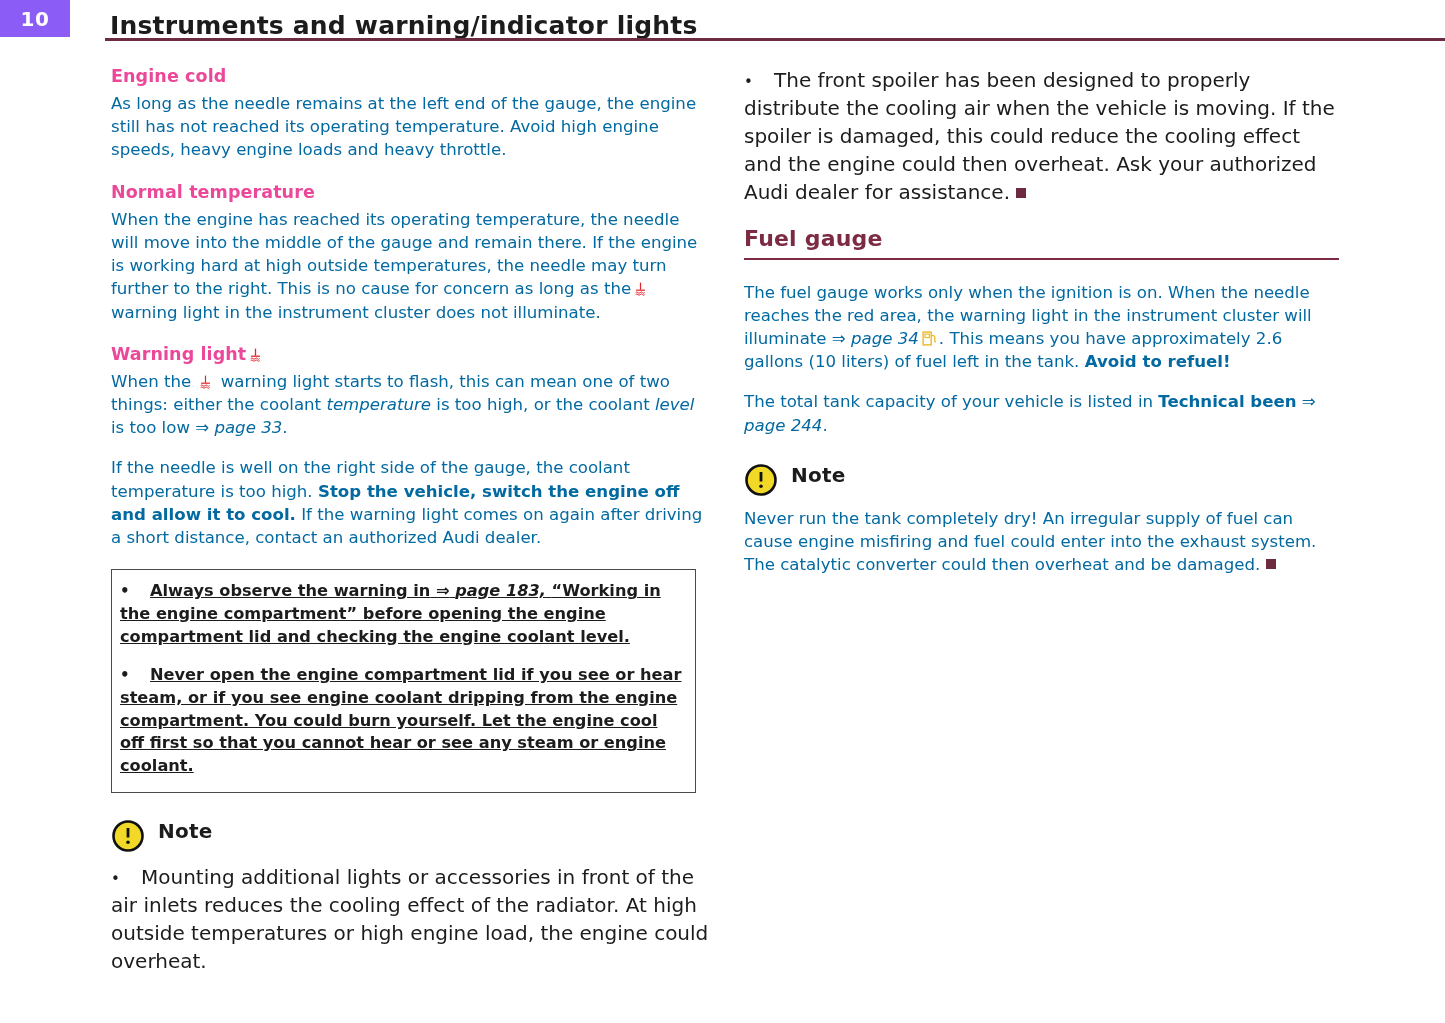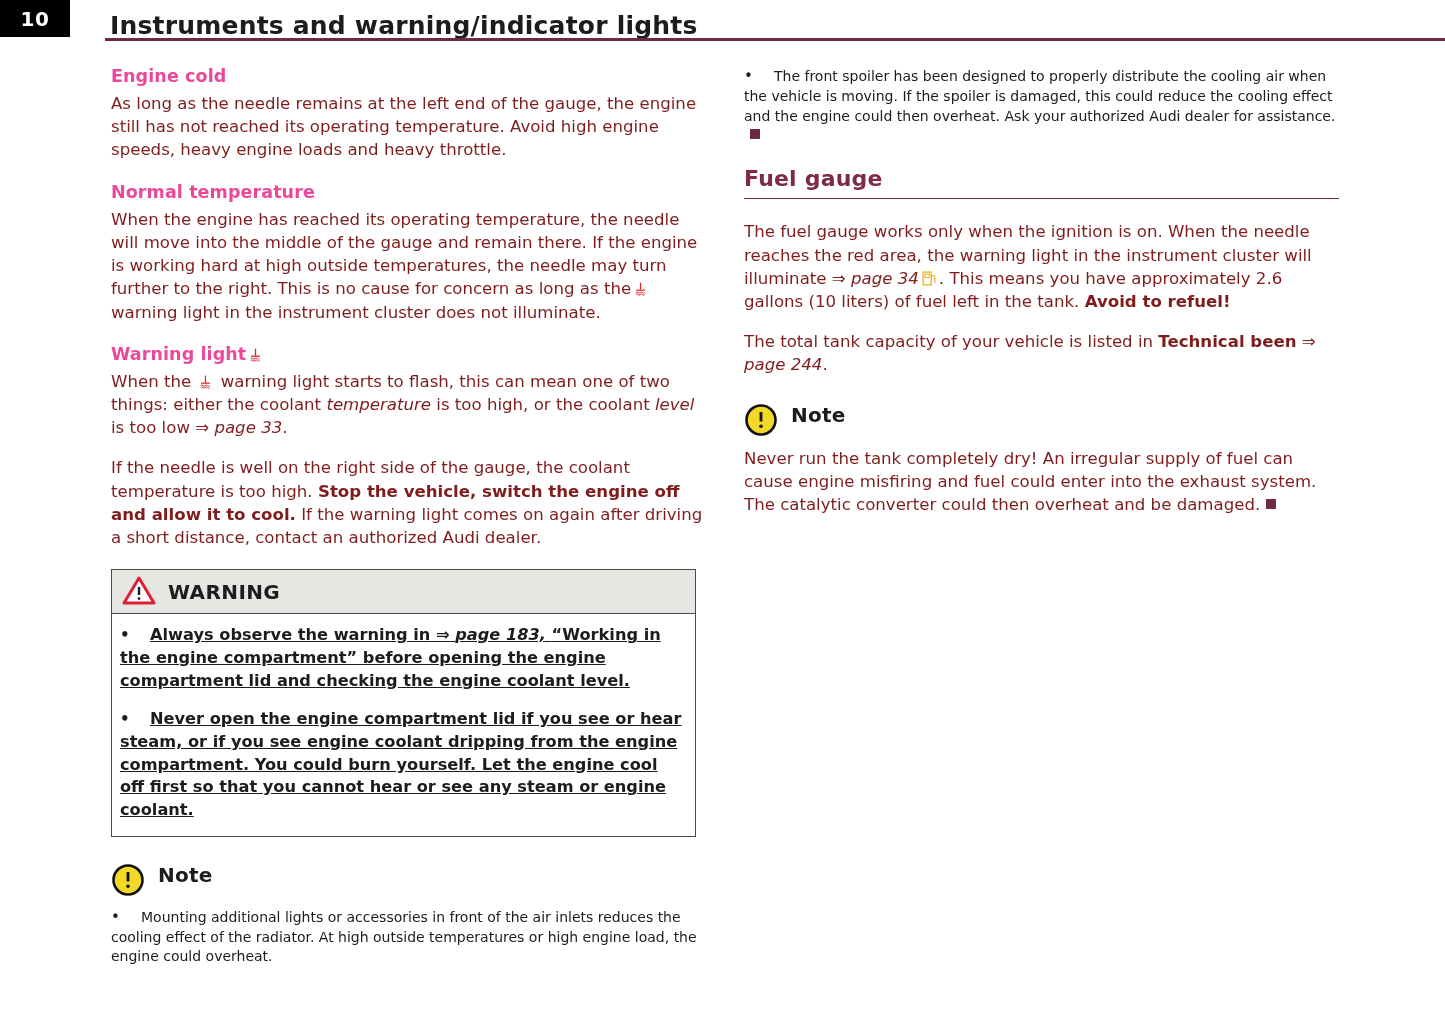--- a/index.html
+++ b/index.html
@@ -20,21 +20,21 @@
   .page-header {
     position: relative;
     height: 44px;
   }
   .page-number-block {
     position: absolute;
     left: 0;
     top: 0;
     width: 70px;
     height: 37px;
-    background: #000000;
+    background: #8b5cf6;
     color: #ffffff;
     font-size: 20px;
     font-weight: bold;
     display: flex;
     align-items: center;
     justify-content: center;
     letter-spacing: 0.5px;
   }
   .header-title {
     position: absolute;
@@ -85,31 +85,31 @@
   }
   .section-rule {
     height: 1.5px;
     background: #7c2b43;
     margin-bottom: 21px;
   }
   p.body {
     font-size: 16.6px;
     line-height: 1.40;
     margin: 0 0 20px 0;
-    color: #7f1d1d;
+    color: #0369a1;
   }
   p.tight { margin-bottom: 17px; }
   .b { font-weight: bold; }
   .i { font-style: italic; }
   .xref { font-style: italic; white-space: nowrap; }
   .arrow { font-style: normal; }
 
   
   .bullet-para {
-    font-size: 14px;
+    font-size: 20px;
     line-height: 1.40;
     margin: 0 0 20px 0;
     position: relative;
     padding-left: 0;
   }
   .bullet-dot {
     display: inline-block;
     width: 30px;
   }
   .bullet-dot::before {
@@ -240,28 +240,20 @@
             </g>
             <g stroke="#e2232a" stroke-width="1.2" fill="none">
               <path d="M4 14.5 q1.4 -1.6 2.8 0 q1.4 1.6 2.8 0 q1.4 -1.6 2.8 0 q1.4 1.6 2.8 0"></path>
               <path d="M4 17 q1.4 -1.6 2.8 0 q1.4 1.6 2.8 0 q1.4 -1.6 2.8 0 q1.4 1.6 2.8 0"></path>
             </g>
           </svg></span> <span>warning light starts to flash, this can mean one of two things: either the coolant</span> <span class="i">temperature</span> <span>is too high, or the coolant</span> <span class="i">level</span> <span>is too low</span> <span class="arrow">⇒</span> <span class="xref">page 33</span><span>.</span></p>
 
     <p class="body"><span>If the needle is well on the right side of the gauge, the coolant temperature is too high.</span> <span class="b">Stop the vehicle, switch the engine off and allow it to cool.</span> <span>If the warning light comes on again after driving a short distance, contact an authorized Audi dealer.</span></p>
 
     <div class="warning-box">
-      <div class="warning-head">
-        <span><svg width="34" height="30" viewBox="0 0 34 30">
-              <path d="M17 3 L32 28 L2 28 Z" fill="#ffffff" stroke="#e01f35" stroke-width="3" stroke-linejoin="round"></path>
-              <line x1="17" y1="12" x2="17" y2="20" stroke="#1c1c1c" stroke-width="2.4"></line>
-              <circle cx="17" cy="23.6" r="1.4" fill="#1c1c1c"></circle>
-            </svg></span>
-        <span class="warning-title">WARNING</span>
-      </div>
       <div class="warning-body">
         <p><span class="bullet-dot"></span><span>Always observe the warning in</span> <span class="arrow">⇒</span> <span class="i">page 183,</span> <span>“Working in the engine compartment” before opening the engine compartment lid and checking the engine coolant level.</span></p>
         <p><span class="bullet-dot"></span><span>Never open the engine compartment lid if you see or hear steam, or if you see engine coolant dripping from the engine compartment. You could burn yourself. Let the engine cool off first so that you cannot hear or see any steam or engine coolant.</span></p>
       </div>
     </div>
 
     <div class="note-block">
       <div class="note-head">
         <span><svg width="34" height="34" viewBox="0 0 34 34">
               <circle cx="17" cy="17" r="14.5" fill="#f2d928" stroke="#111111" stroke-width="2.6"></circle>

